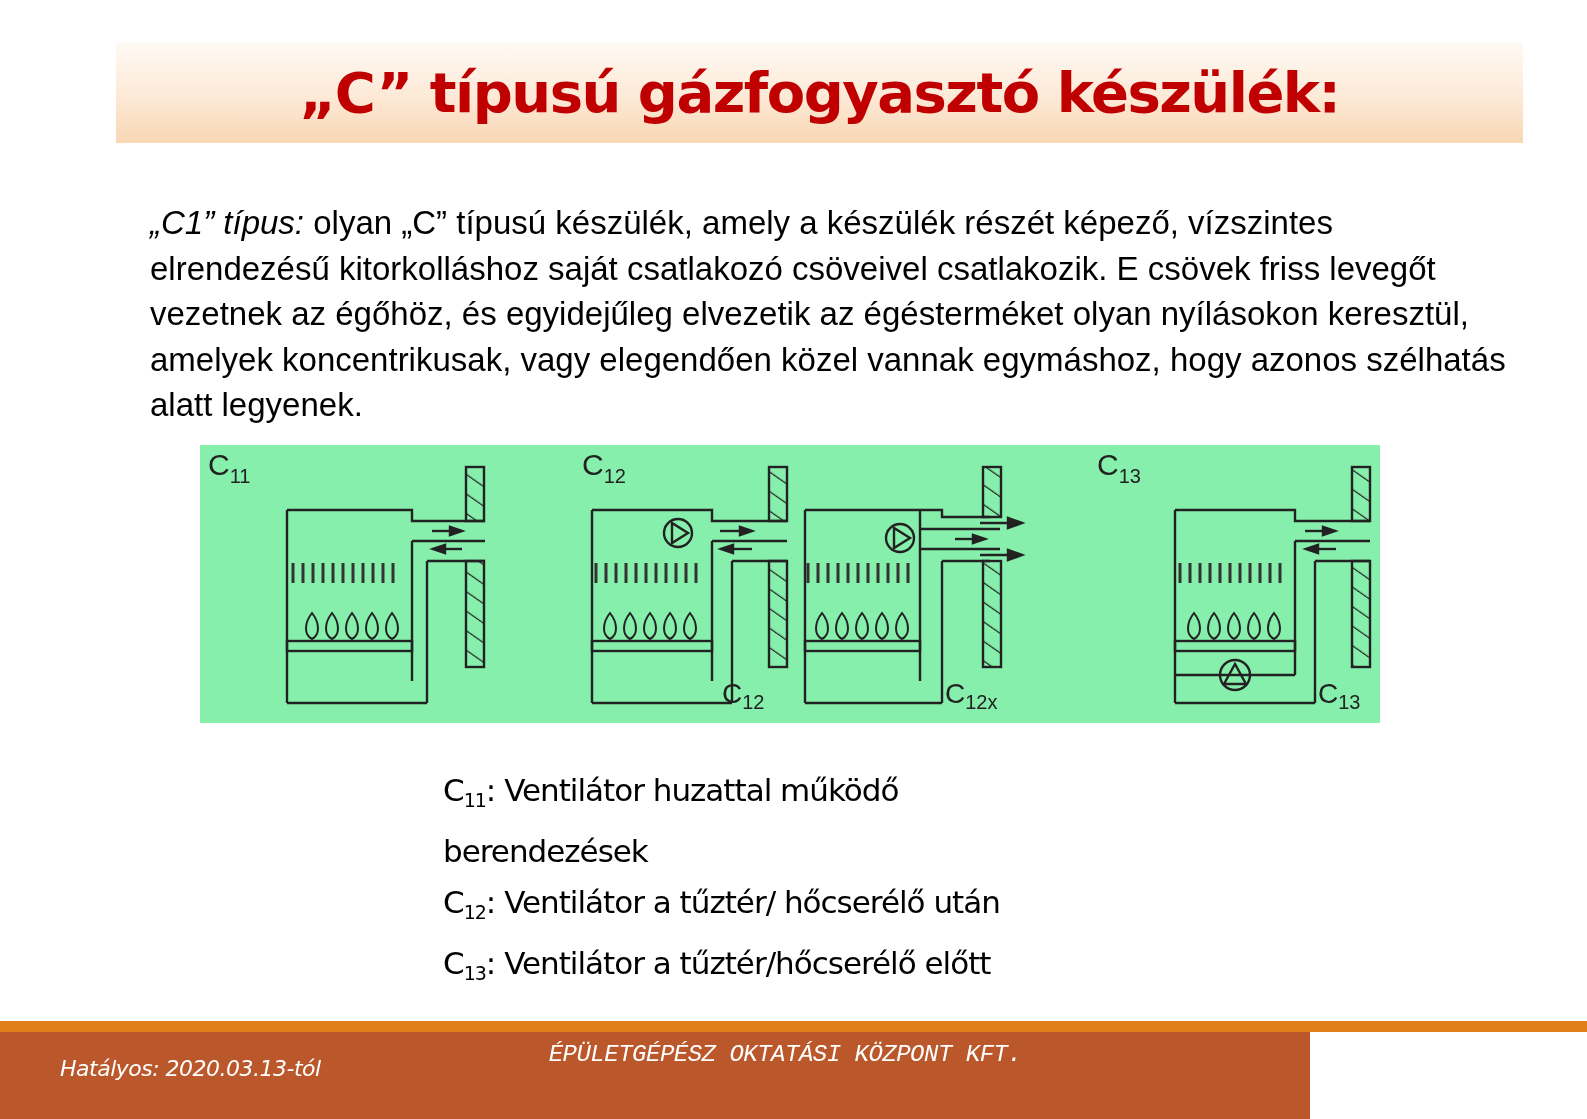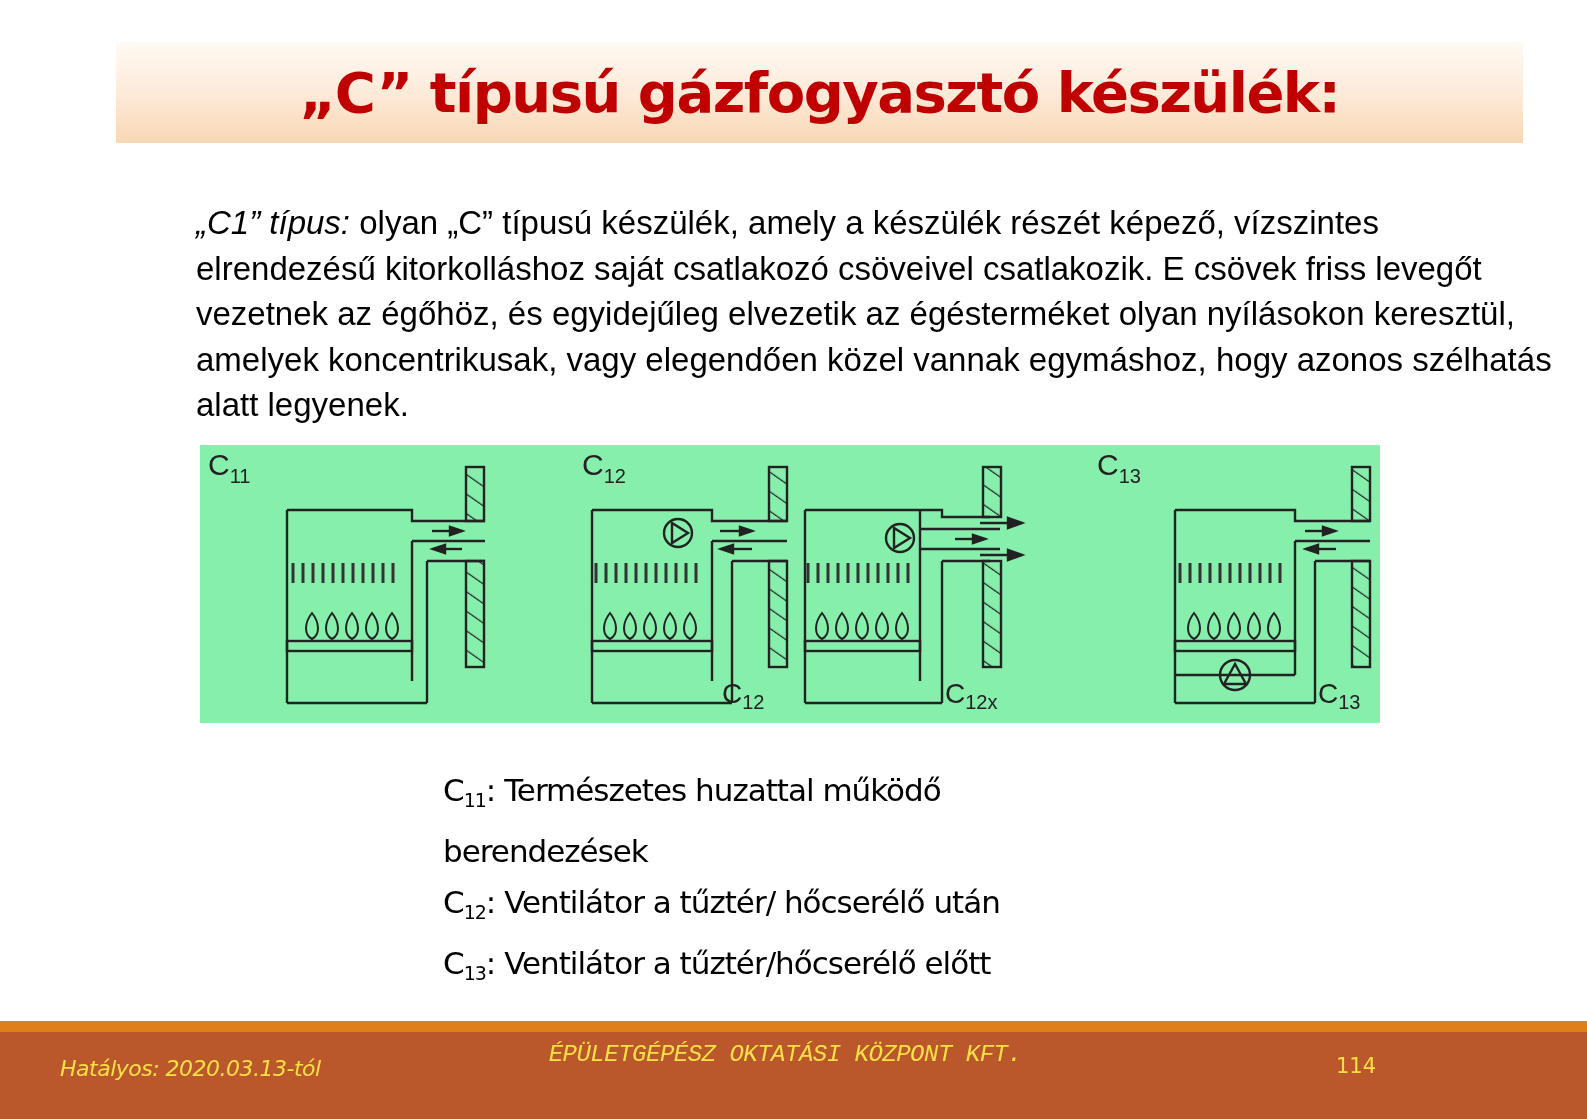--- a/index.html
+++ b/index.html
@@ -3,28 +3,28 @@
 <meta charset="utf-8">
 <style>
   html, body { margin:0; padding:0; }
   body { width:1587px; height:1119px; position:relative; background:#ffffff; overflow:hidden; font-family:"Liberation Sans", sans-serif; }
   .title-band { position:absolute; left:116px; top:42px; width:1407px; height:101px;
     background:linear-gradient(to bottom, #fffaf5 0%, #fde9d6 55%, #f8d7b4 100%); }
   .title { position:absolute; left:116px; top:42px; width:1407px; height:101px; line-height:101px;
     text-align:center; color:#c00000; font-family:"DejaVu Sans", sans-serif; font-weight:bold;
     font-size:56px; letter-spacing:-1.5px; }
   .body-text { position:absolute; left:150px; top:200px; width:1370px; font-family:"Liberation Sans", sans-serif;
-    font-size:33px; line-height:45.5px; color:#000;margin-left:46px; }
+    font-size:33px; line-height:45.5px; color:#000; }
   .body-text .lead { font-style:italic; }
   .figure { position:absolute; left:200px; top:445px; width:1180px; height:278px; background:#86efac; }
   .legend { position:absolute; left:443px; top:765px; font-family:"DejaVu Sans", sans-serif; font-size:31px;
     line-height:51px; color:#000; letter-spacing:-1px; }
   .legend sub { font-size:19px; vertical-align:-6px; }
   .footer-stripe { position:absolute; left:0; top:1021px; width:1587px; height:11px; background:#e07f1a; }
-  .footer { position:absolute; left:0; top:1032px; width:1587px; height:87px; background:#bb582b; color:#fde047; }
+  .footer { position:absolute; left:0; top:1032px; width:1310px; height:87px; background:#bb582b; color:#ffffff; }
   .footer .left { position:absolute; left:60px; top:24px; font-family:"DejaVu Sans", sans-serif; font-style:italic; font-size:22px; letter-spacing:-0.5px;}
   .footer .center { position:absolute; left:440px; width:690px; top:4px; text-align:center; font-family:Liberation Mono, monospace; font-style:italic; font-size:24px; line-height:38px; letter-spacing:-0.5px;}
   .footer .right { position:absolute; left:1336px; top:22px; font-family:"DejaVu Sans", sans-serif; font-size:21px; }
   svg text { font-family:"Liberation Sans", sans-serif; }
 </style>
 </head>
 <body>
 
 <div class="title-band"></div>
 <div class="title">„C” típusú gázfogyasztó készülék:</div>
@@ -169,21 +169,21 @@
       <line x1="1105" y1="86" x2="1128" y2="86"></line>
         <polygon points="1135,86 1123,82 1123,90" fill="#222"></polygon>
       <line x1="1113" y1="104" x2="1136" y2="104"></line>
         <polygon points="1106,104 1118,100 1118,108" fill="#222"></polygon>
       <text x="1118" y="258" font-size="28" fill="#222" stroke="none">C<tspan font-size="20" dy="6">13</tspan></text>
     </g>
   </svg>
 </div>
 
 <div class="legend">
-  <div><span>C</span><sub>11</sub><span>: Természetes huzattal működő</span></div>
+  <div><span>C</span><sub>11</sub><span>: Ventilátor huzattal működő</span></div>
   <div><span>berendezések</span></div>
   <div><span>C</span><sub>12</sub><span>: Ventilátor a tűztér/ hőcserélő után</span></div>
   <div><span>C</span><sub>13</sub><span>: Ventilátor a tűztér/hőcserélő előtt</span></div>
 </div>
 
 <div class="footer-stripe"></div>
 <div class="footer">
   <div class="left">Hatályos: 2020.03.13-tól</div>
   <div class="center">
     <div>ÉPÜLETGÉPÉSZ  OKTATÁSI KÖZPONT KFT.</div>

